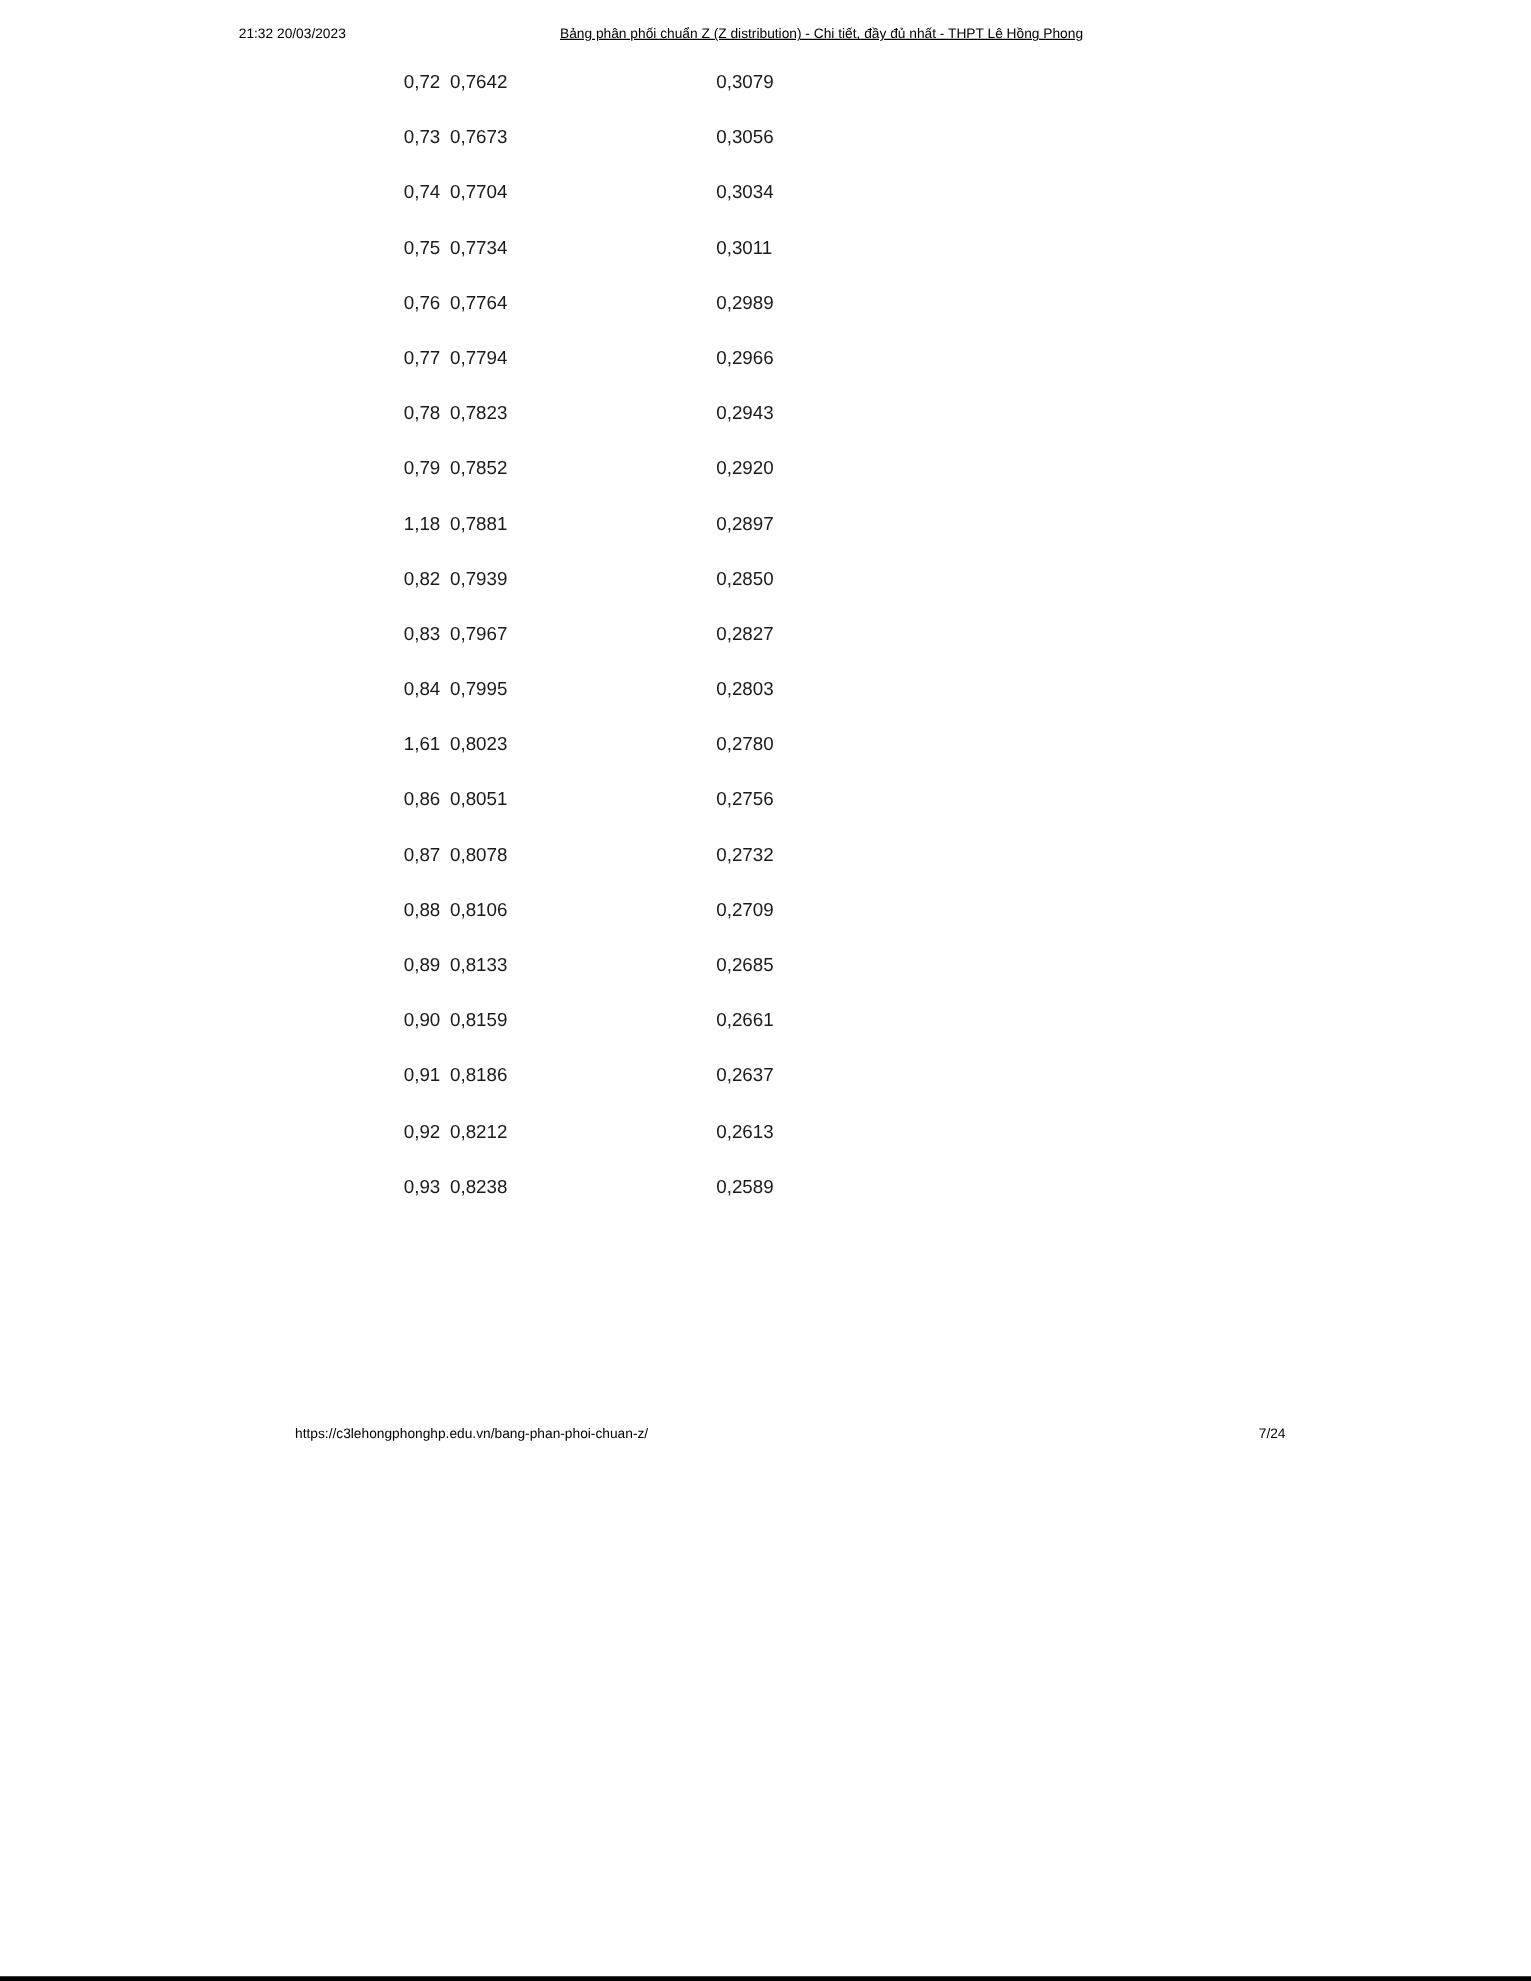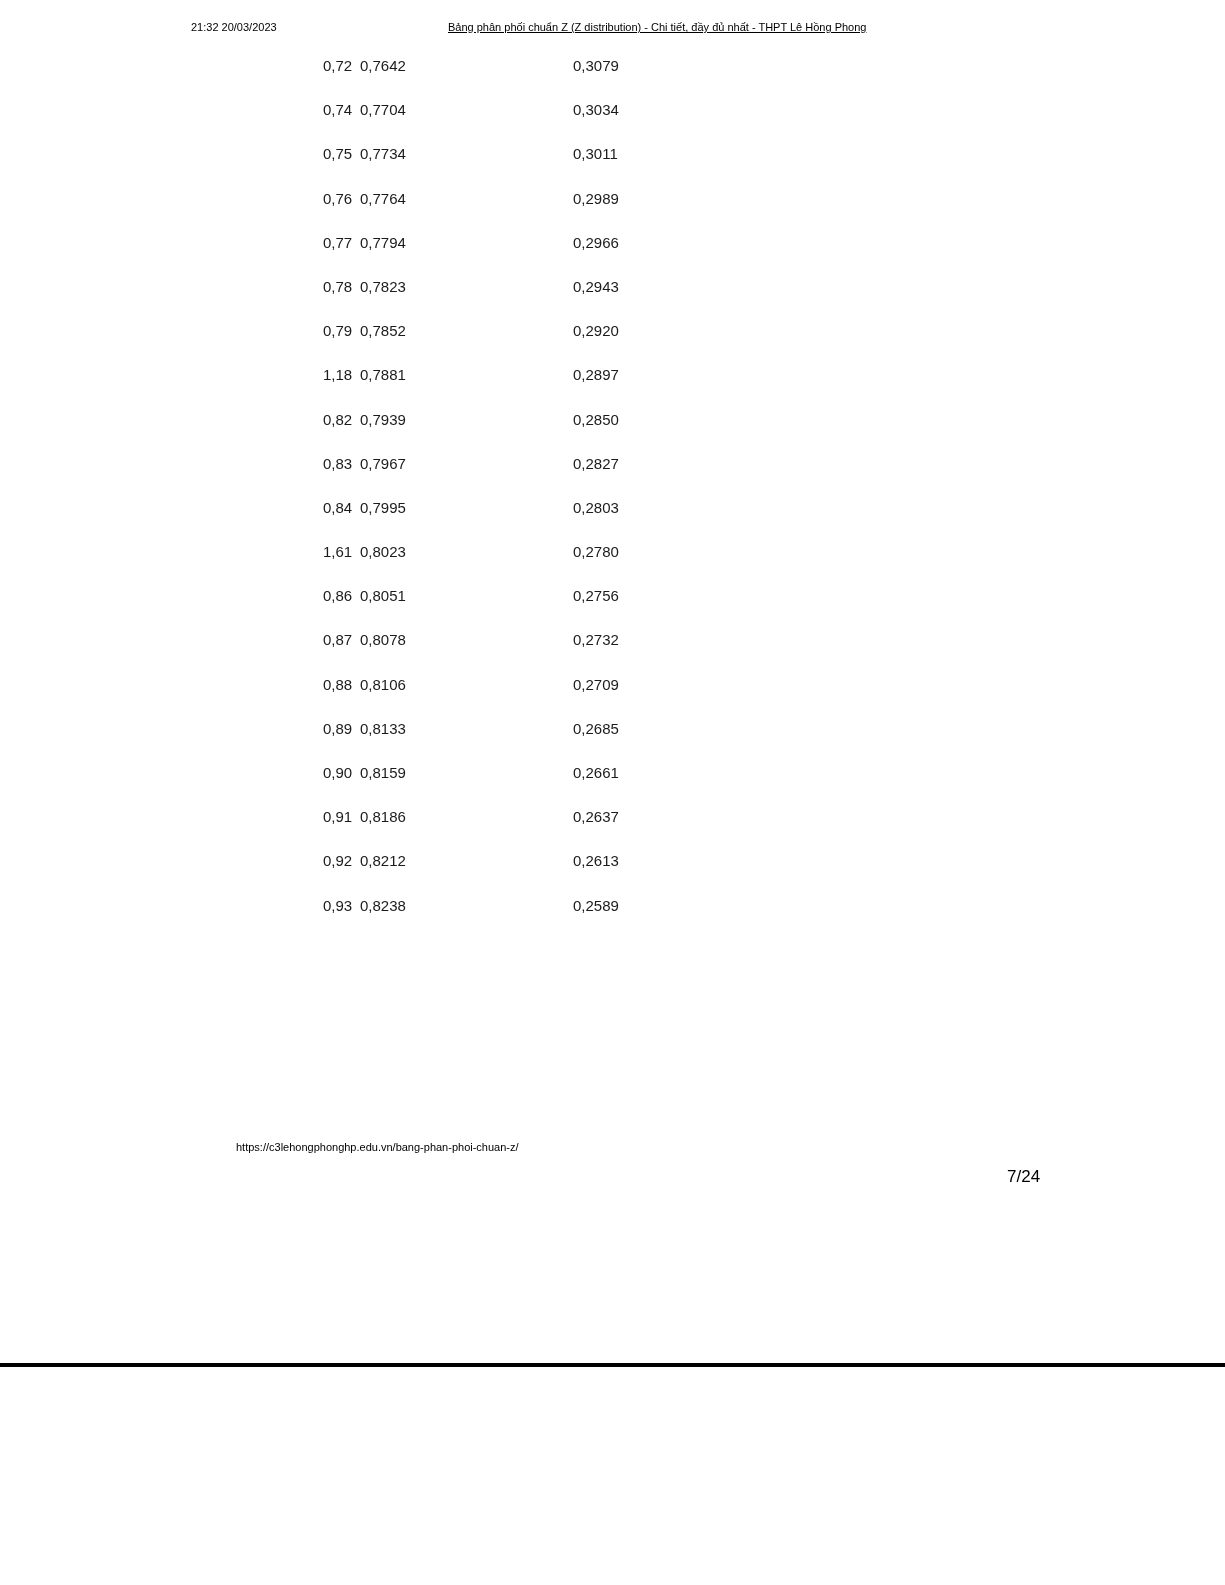--- a/index.html
+++ b/index.html
@@ -3,21 +3,21 @@
 <meta charset="utf-8">
 <style>
   html, body {
     margin: 0;
     padding: 0;
     background: #ffffff;
   }
   .page {
     position: relative;
     width: 1225px;
-    height: 1367px;
+    height: 1585px;
     background: #ffffff;
     overflow: hidden;
     font-family: "Liberation Sans", sans-serif;
     color: #1b1b1b;
   }
   .print-header-timestamp {
     position: absolute;
     left: 191px;
     top: 20px;
     font-size: 11px;
@@ -72,25 +72,24 @@
     font-size: 11px;
     line-height: 14px;
     color: #000000;
     white-space: nowrap;
     margin-left: 44px;
   }
   .print-footer-page {
     position: absolute;
     left: 1007px;
     top: 1140px;
-    font-size: 17px;
-    line-height: 14px;
-    color: #000000;
-    white-space: nowrap;
-    margin-top: 30px;
+    font-size: 11px;
+    line-height: 14px;
+    color: #000000;
+    white-space: nowrap;
   }
   .bottom-bar {
     position: absolute;
     left: 0;
     bottom: 0;
     width: 100%;
     height: 4px;
   }
 </style>
 </head>
@@ -104,20 +103,25 @@
 
   <div class="rows-container">
 
 
     <div class="z-row">
       <span class="cell-z">0,72</span>
       <span class="cell-cumulative">0,7642</span>
       <span class="cell-tail">0,3079</span>
     </div>
 
+    <div class="z-row">
+      <span class="cell-z">0,73</span>
+      <span class="cell-cumulative">0,7673</span>
+      <span class="cell-tail">0,3056</span>
+    </div>
 
     <div class="z-row">
       <span class="cell-z">0,74</span>
       <span class="cell-cumulative">0,7704</span>
       <span class="cell-tail">0,3034</span>
     </div>
 
     <div class="z-row">
       <span class="cell-z">0,75</span>
       <span class="cell-cumulative">0,7734</span>

